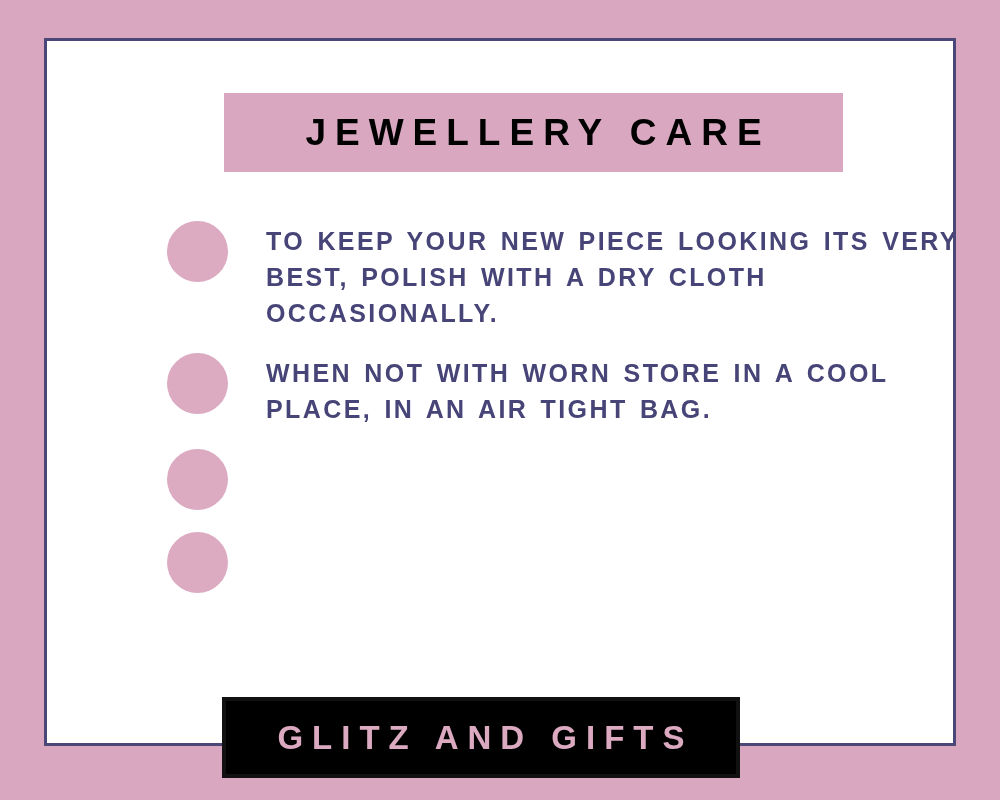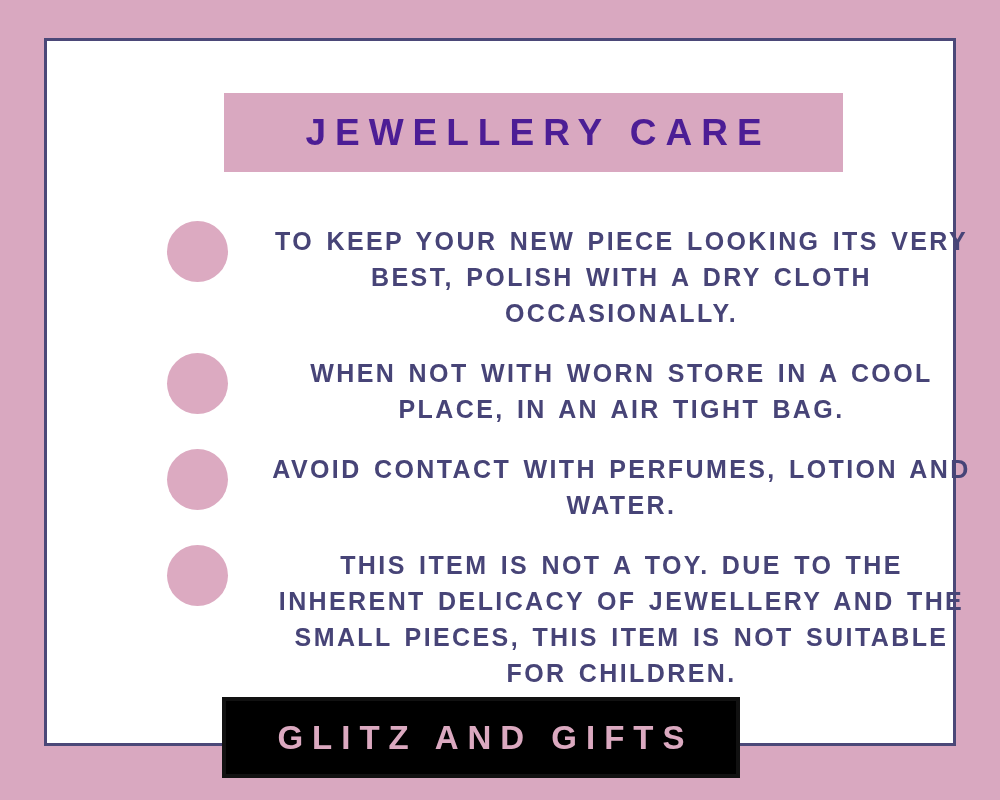--- a/index.html
+++ b/index.html
@@ -31,21 +31,21 @@
     left: 177px;
     top: 52px;
     width: 619px;
     height: 79px;
     background: #d9a8c0;
     display: flex;
     align-items: center;
     justify-content: center;
   }
   #title-banner .title-text {
-    color: #4c1d95;
+    color: #000000;
     font-size: 37px;
     font-weight: bold;
     letter-spacing: 9px;
     line-height: 1;
     text-indent: 9px;
     white-space: nowrap;
   }
 
   #tips-list {
     position: absolute;
@@ -72,21 +72,20 @@
 
   .tip-text {
     flex: 1 1 auto;
     color: #474477;
     font-size: 25px;
     font-weight: bold;
     letter-spacing: 2.4px;
     line-height: 1.44;
     word-spacing: 3px;
     padding-top: 6px;
-    text-align: center;
   }
 
   #footer-box {
     position: absolute;
     left: 222px;
     top: 697px;
     width: 518px;
     height: 81px;
     box-sizing: border-box;
     border: 4px solid #111111;
@@ -120,26 +119,24 @@
       <div class="tip-text">TO KEEP YOUR NEW PIECE LOOKING ITS VERY BEST, POLISH WITH A DRY CLOTH OCCASIONALLY.</div>
     </div>
 
     <div class="tip-row">
       <div class="tip-bullet"></div>
       <div class="tip-text">WHEN NOT WITH WORN STORE IN A COOL PLACE, IN AN AIR TIGHT BAG.</div>
     </div>
 
     <div class="tip-row">
       <div class="tip-bullet"></div>
-      <div class="tip-text">AVOID CONTACT WITH PERFUMES, LOTION AND WATER.</div>
     </div>
 
     <div class="tip-row">
       <div class="tip-bullet"></div>
-      <div class="tip-text">THIS ITEM IS NOT A TOY. DUE TO THE INHERENT DELICACY OF JEWELLERY AND THE SMALL PIECES, THIS ITEM IS NOT SUITABLE FOR CHILDREN.</div>
     </div>
 
   </div>
 </div>
 
 <div id="footer-box">
   <div class="footer-text">GLITZ AND GIFTS</div>
 </div>
 
 </body></html>

